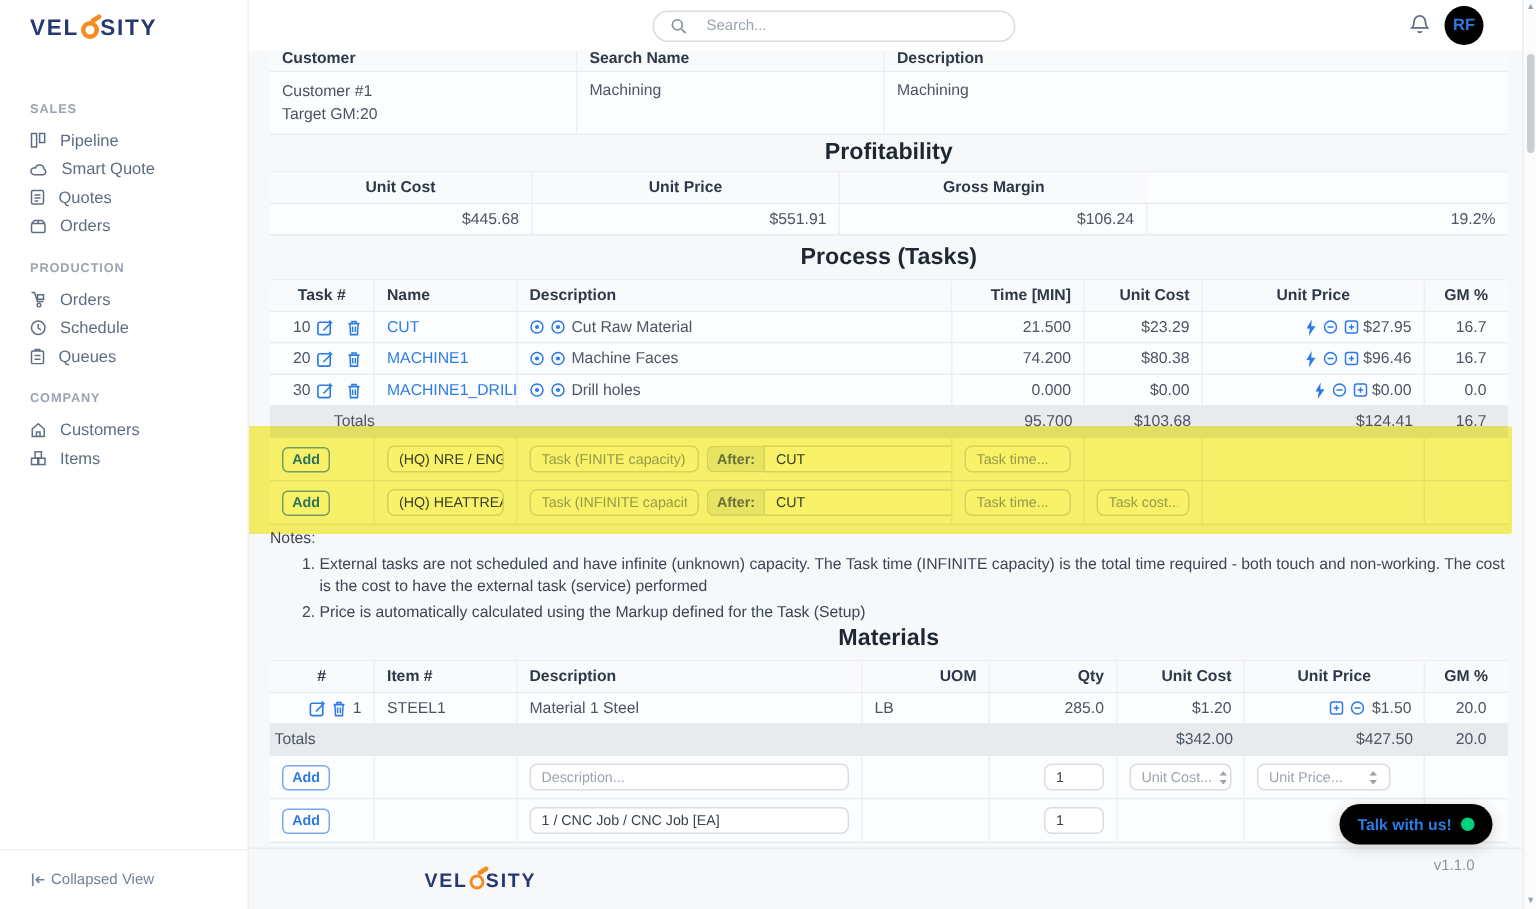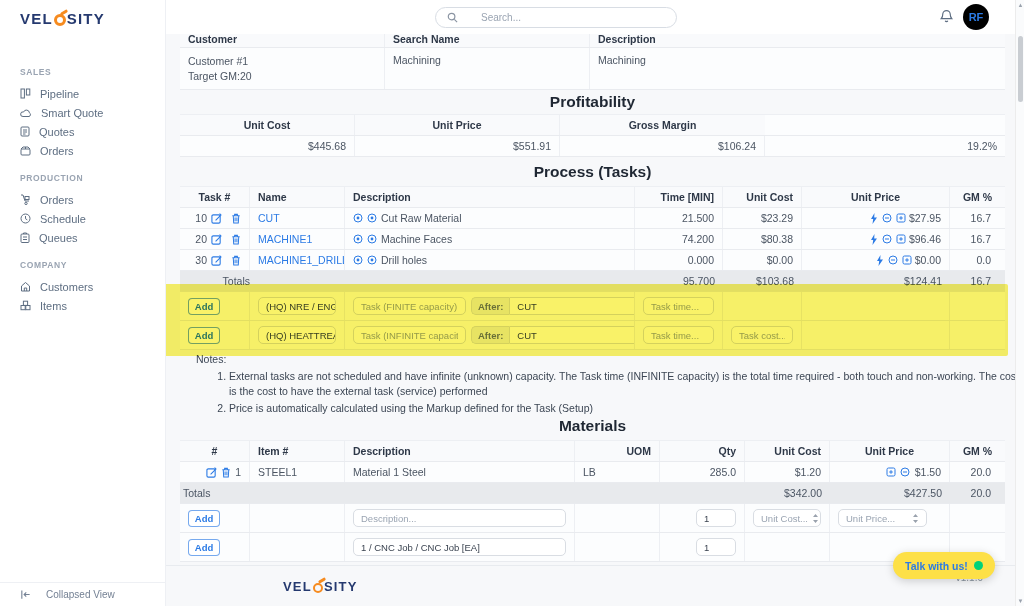--- a/index.html
+++ b/index.html
@@ -11,25 +11,25 @@
   .logo { display:flex; align-items:center; font-weight:800; color:#25396f; letter-spacing:1.2px; }
   .logo-main { position:absolute; left:20px; top:10px; font-size:15px; }
   .logo-o { display:inline-block; width:12px; height:12px; border:3px solid #f68b1f; border-radius:50%; margin:0 1px; position:relative; top:1px; }
   .logo-o::after { content:""; position:absolute; width:8px; height:3px; background:#f68b1f; border-radius:2px; top:-6px; right:-5px; transform:rotate(-32deg); }
   .logo.small { font-size:13px; }
   .logo.small .logo-o { width:10px; height:10px; border-width:2.5px; }
   .nav { position:absolute; left:0; top:54px; width:100%; padding-left:20px; }
   .sec-label { font-size:8.5px; font-weight:bold; letter-spacing:.6px; color:#9aa4b2; margin:13px 0 7px; }
   .nav-item { display:flex; align-items:center; gap:9px; height:19px; color:#5e6e82; font-size:11px; cursor:pointer; }
   .nav-item svg { flex:0 0 auto; }
-  .side-foot { position:absolute; left:0; bottom:0; width:100%; height:24px; border-top:1px solid #eef0f4; display:flex; align-items:center; gap:15px; padding-left:20px; color:#748194; font-size:10px; }
+  .side-foot { position:absolute; left:0; bottom:0; width:100%; height:40px; border-top:1px solid #eef0f4; display:flex; align-items:center; gap:3px; padding-left:20px; color:#748194; font-size:10px; }
 
   
   .topbar { position:absolute; left:166px; top:0; width:849px; height:34px; background:#fff; z-index:5; }
-  .search-pill { position:absolute; left:269px; top:7px; width:242px; height:21px; border:1px solid #d8dde4; border-radius:50px; background:#fff; display:flex; align-items:center; gap:23px; padding:0 11px; }
+  .search-pill { position:absolute; left:269px; top:7px; width:242px; height:21px; border:1px solid #d8dde4; border-radius:50px; background:#fff; display:flex; align-items:center; gap:13px; padding:0 11px; }
   .search-pill input { border:none; outline:none; background:transparent; font-size:10px; color:#6b7584; width:180px; font-family:"Liberation Sans",sans-serif; }
   .search-pill input::placeholder { color:#9aa4b2; }
   .bell { position:absolute; left:773px; top:9px; cursor:pointer; }
   .avatar { position:absolute; left:797px; top:4px; width:26px; height:26px; border-radius:50%; background:#000000; color:#2c7be5; font-size:11px; font-weight:bold; display:flex; align-items:center; justify-content:center; cursor:pointer; }
 
   
   .content { position:absolute; left:166px; top:0; width:849px; height:606px; background:#f7f8fa; z-index:1; }
   .sec-title { position:absolute; left:14px; width:825px; text-align:center; font-size:15.5px; font-weight:bold; color:#1f2733; }
   .tbl { position:absolute; left:14px; width:825px; border-top:1px solid #edeff3; }
   .row { display:grid; background:#fcfdfe; border-bottom:1px solid #e9ebef; }
@@ -56,34 +56,34 @@
   .fld { height:18px; border:1px solid #d9dde3; border-radius:5px; background:#fff; font-size:9.5px; color:#3a4350; display:flex; align-items:center; padding:0 7px; overflow:hidden; white-space:nowrap; }
   .fld.ph { color:#9aa4b2; }
   input.fld { font-family:"Liberation Sans",sans-serif; outline:none; }
   input.fld::placeholder { color:#9aa4b2; }
   .grp { display:flex; }
   .grp .chip { height:18px; border:1px solid #d9dde3; border-right:none; border-radius:5px 0 0 5px; background:#edf0f3; color:#6b7584; font-size:9.5px; font-weight:bold; display:flex; align-items:center; padding:0 6px; }
   .grp .fld { border-radius:0 5px 5px 0; }
   .fld .stepper { margin-left:auto; padding-left:4px; }
 
   
-  .notes { position:absolute; left:14px; top:353px; width:825px; color:#3c4654; font-size:10.5px;margin-left:16px; }
+  .notes { position:absolute; left:14px; top:353px; width:825px; color:#3c4654; font-size:10.5px; }
   .notes ol { margin-top:4px; padding-left:33px; }
   .notes li { line-height:14.5px; margin-bottom:3px; white-space:normal; }
 
   
   .content-footer { position:absolute; left:0; top:565px; width:849px; height:41px; border-top:1px solid #e8ebef; }
   .content-footer .logo { position:absolute; left:117px; top:13px; }
   .version { position:absolute; right:32px; top:6px; color:#8a94a0; font-size:10px; }
 
   
   .hl-overlay { position:absolute; left:160px; top:284px; width:848px; height:72px; background:#f8ef46; opacity:.82; mix-blend-mode:multiply; z-index:4; pointer-events:none; border-radius:2px; }
 
   
-  .chat-pill { position:absolute; left:893px; top:552px; height:27px; padding:0 12px; background:#fde047; border-radius:16px; box-shadow:0 2px 10px rgba(0,0,0,.18); display:flex; align-items:center; gap:6px; color:#2c7be5; font-size:10.5px; font-weight:bold; z-index:7; cursor:pointer; }
+  .chat-pill { position:absolute; left:893px; top:536px; height:27px; padding:0 12px; background:#000000; border-radius:16px; box-shadow:0 2px 10px rgba(0,0,0,.18); display:flex; align-items:center; gap:6px; color:#2c7be5; font-size:10.5px; font-weight:bold; z-index:7; cursor:pointer; }
   .chat-dot { width:9px; height:9px; border-radius:50%; background:#00d27a; }
 
   
   .scrollbar { position:absolute; right:0; top:0; width:9px; height:606px; background:#fafbfc; border-left:1px solid #ececec; z-index:8; }
   .sb-thumb { position:absolute; left:2px; top:36px; width:5px; height:66px; background:#c9cdd2; border-radius:3px; cursor:pointer; }
   .sb-arrow { position:absolute; left:1px; width:7px; text-align:center; font-size:6px; color:#9aa2ad; cursor:pointer; }
 </style>
 </head>
 <body>
 

